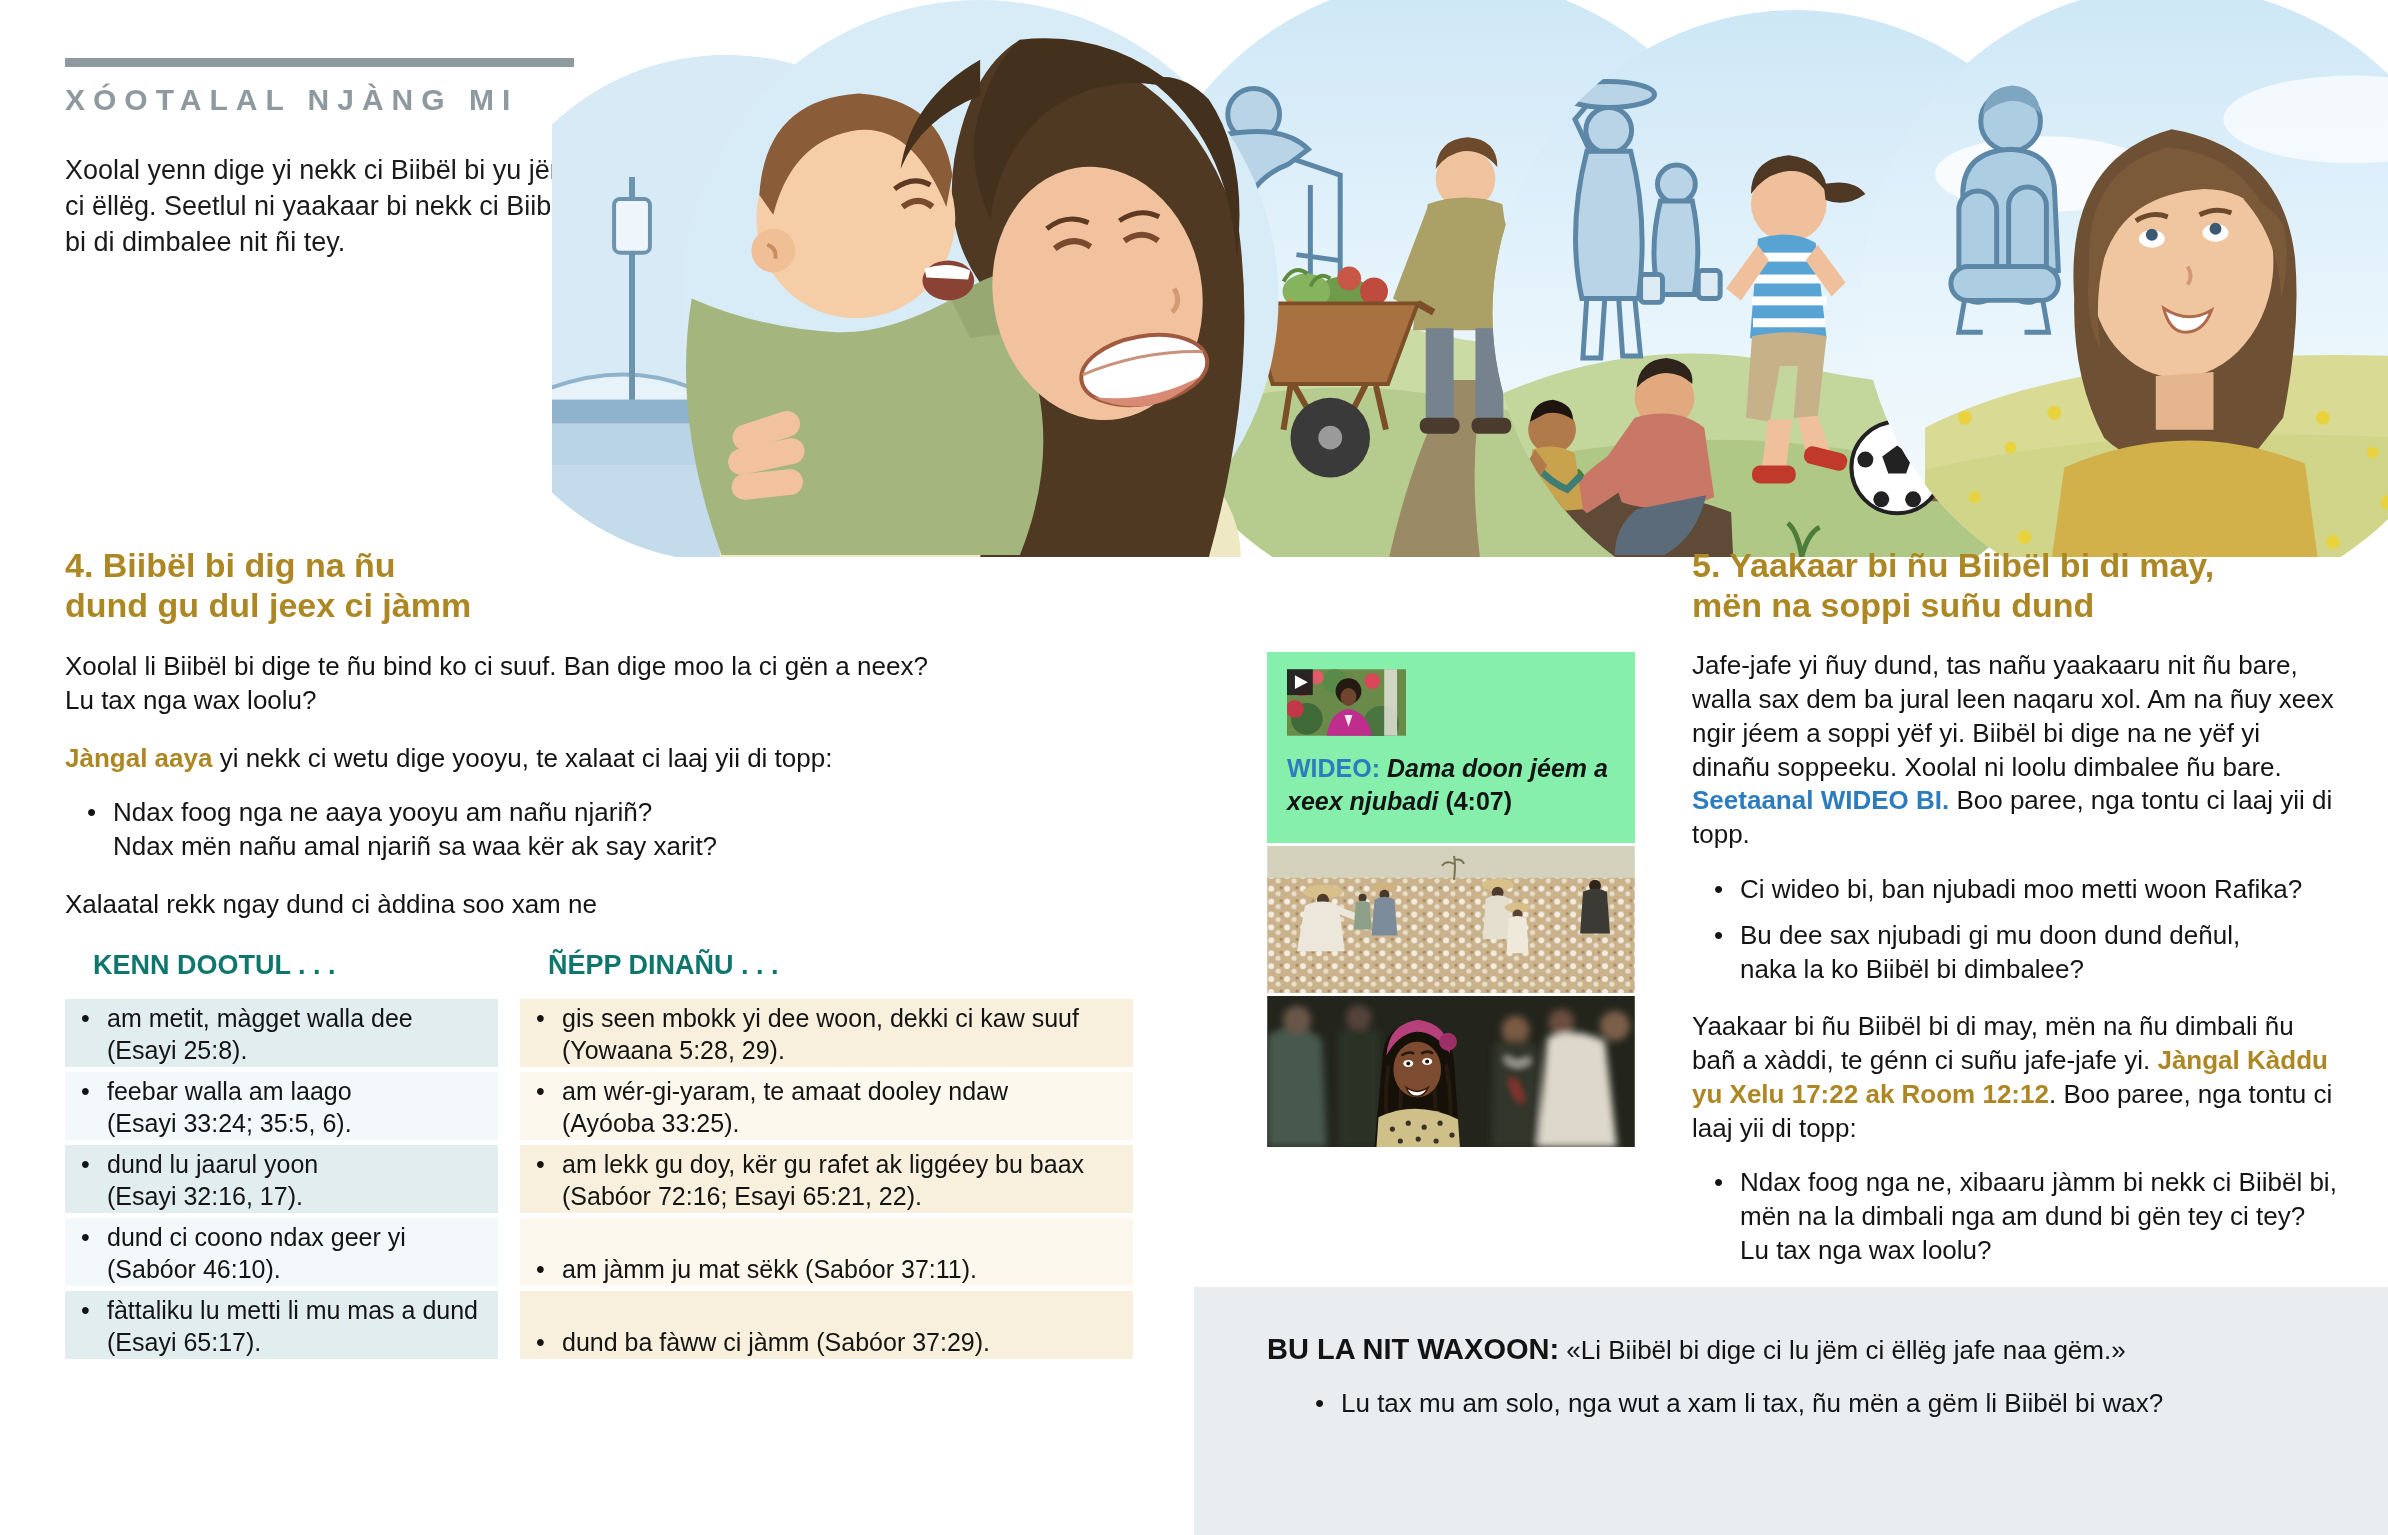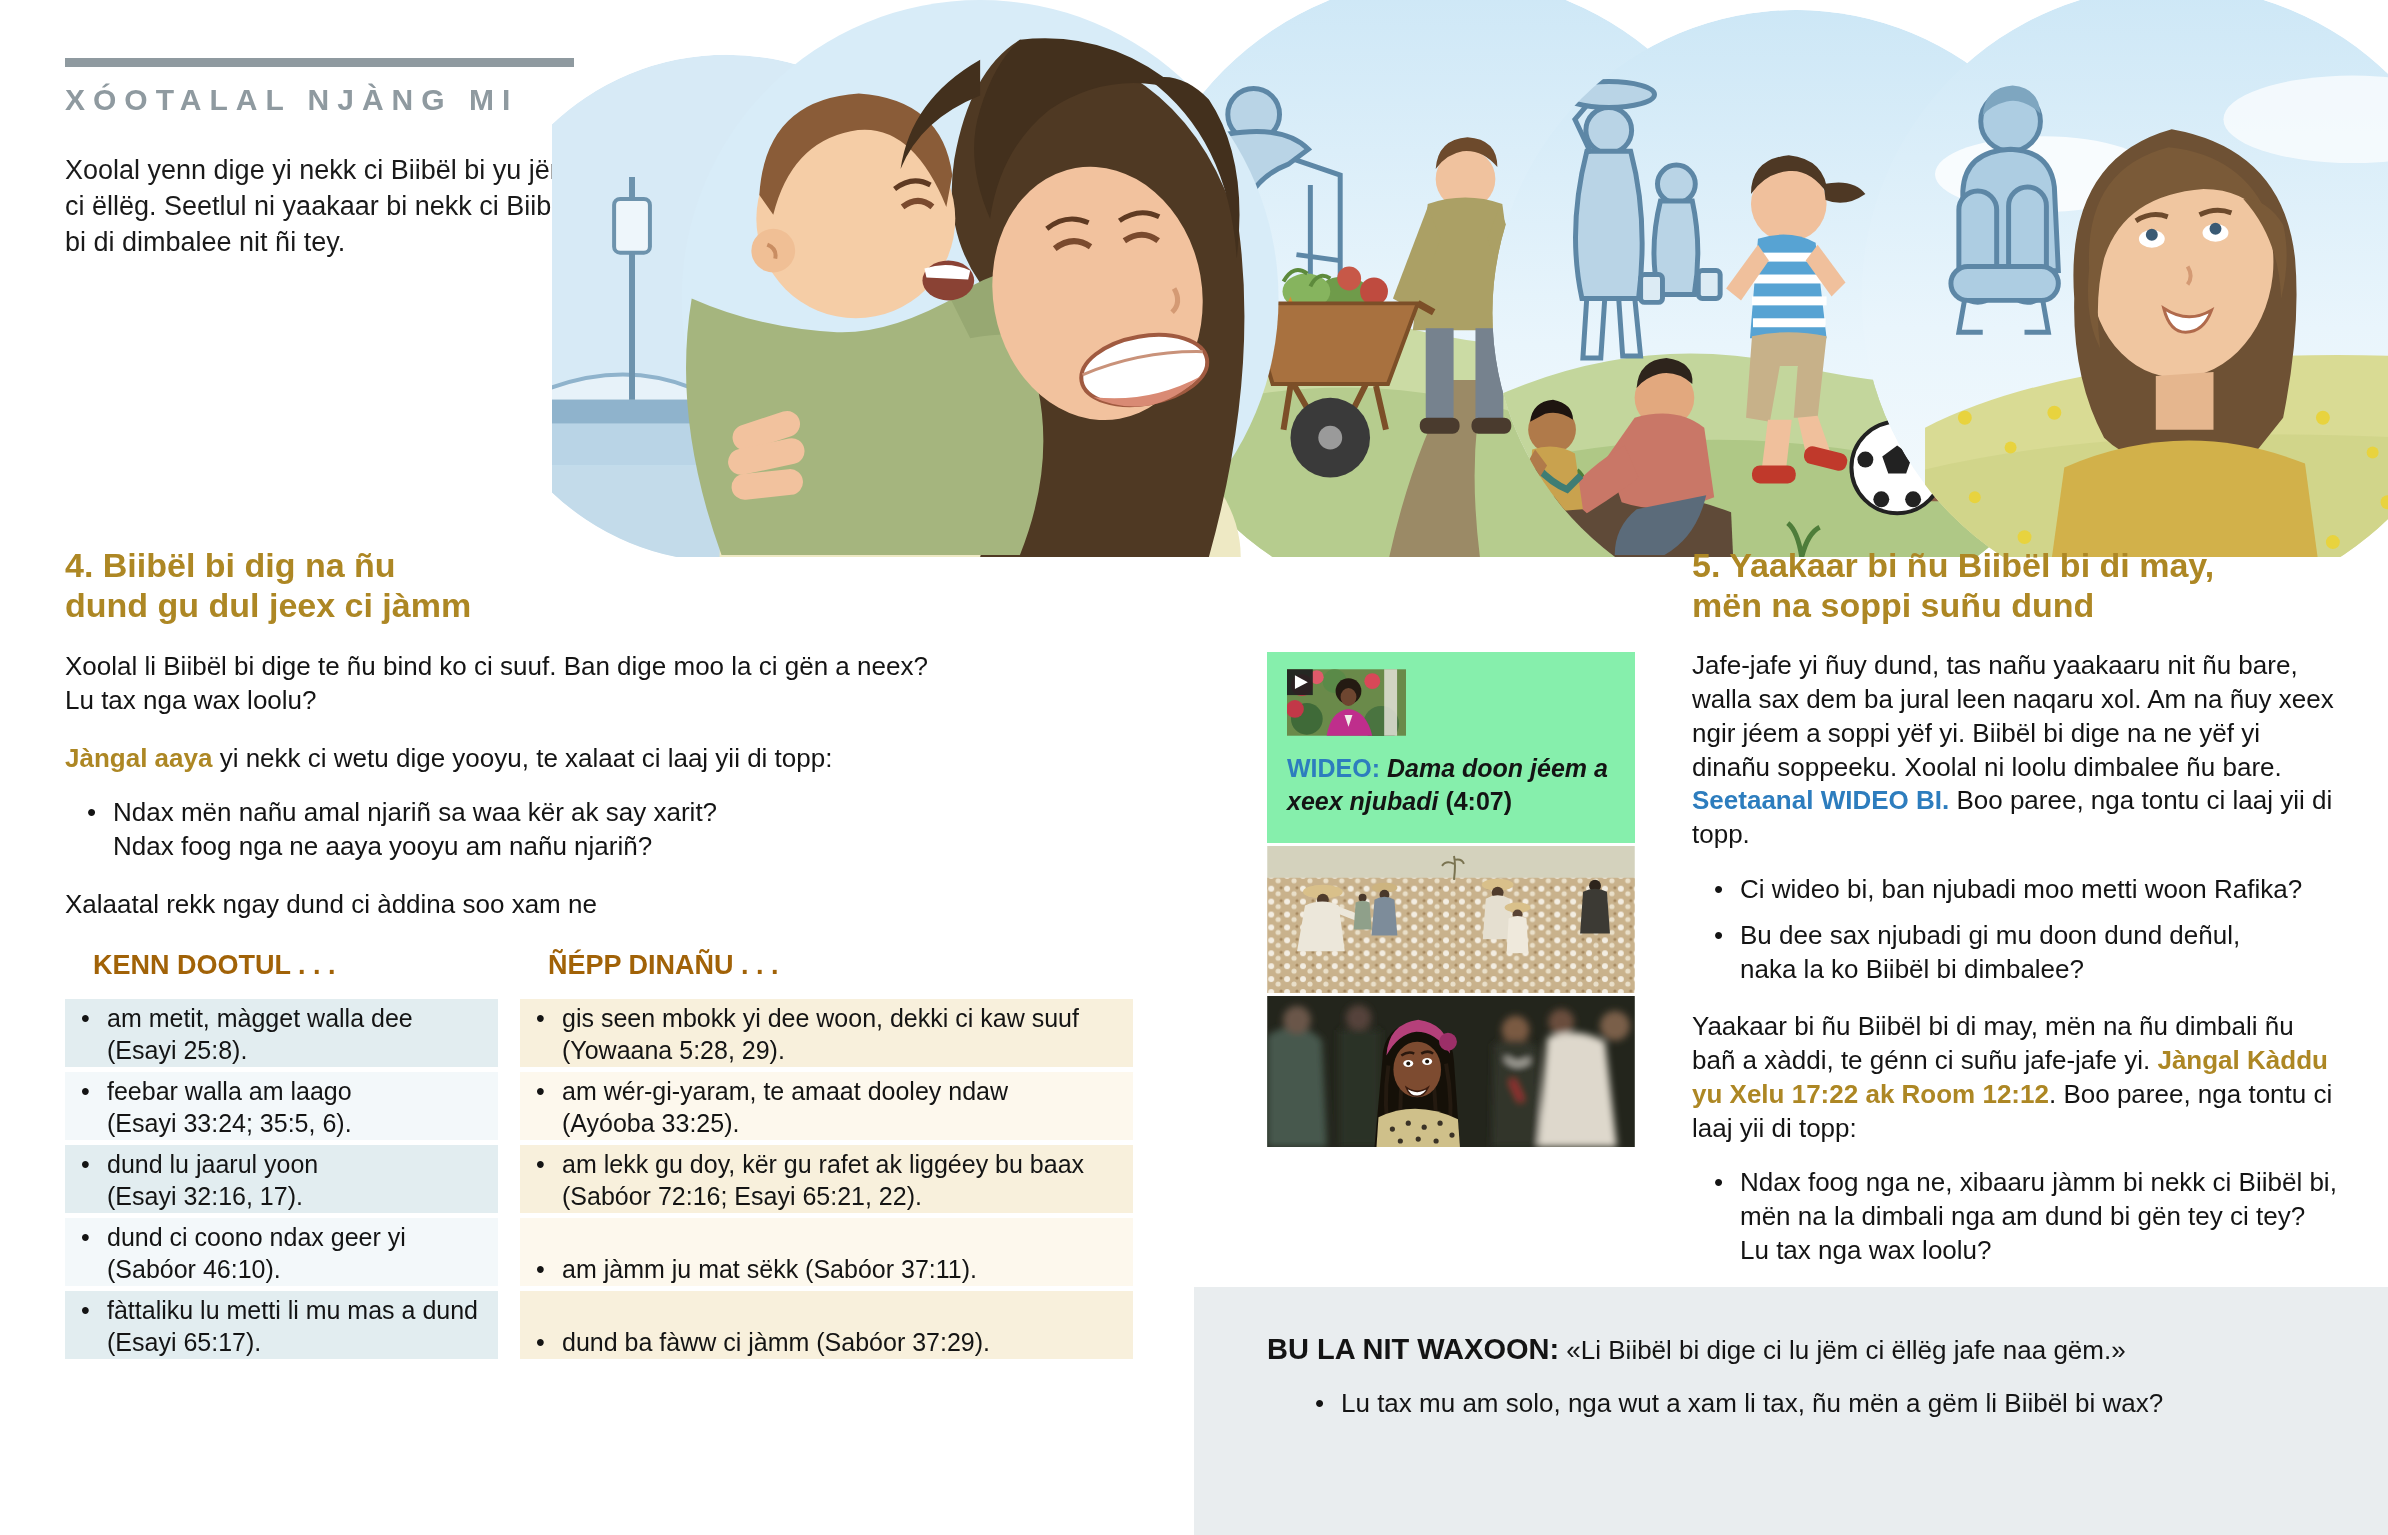--- a/index.html
+++ b/index.html
@@ -23,21 +23,21 @@
   .lead{color:#ad8724;font-weight:bold}
   ul.dots{list-style:none;margin:20px 0 0;padding:0 0 0 48px}
   ul.dots li{font-size:26px;line-height:1.31;position:relative;margin-bottom:12px}
   ul.dots li::before{content:"\2022";position:absolute;left:-26px;top:0}
   .line{display:block}
 
   
   .promise-table{display:flex;gap:22px;margin-top:28px}
   .tcol-left{width:433px}
   .tcol-right{width:613px}
-  .thead{font-weight:bold;font-size:27px;padding-left:28px;margin-bottom:18px;color:#a16207}
+  .thead{font-weight:bold;font-size:27px;padding-left:28px;margin-bottom:18px;color:#0f766e}
   .trow{height:68px;margin-bottom:5px;display:flex;align-items:flex-end;
         padding:0 10px 0 16px;box-sizing:border-box}
   .cell{position:relative;padding-left:26px;font-size:25px;line-height:1.27}
   .cell::before{content:"\2022";position:absolute;left:0;top:0}
   .b1{background:#e2edf0}.b2{background:#f3f8fa}
   .c1{background:#f8f0dc}.c2{background:#fdf8ed}
 
   
   .video-card{position:absolute;left:1267px;top:652px;width:368px;height:191px;background:#86efac}
   .thumb{position:absolute;left:20px;top:17px;width:119px;height:67px;cursor:pointer}
@@ -316,22 +316,22 @@
   </h2>
   <p class="body">
     <span class="line">Xoolal li Biibël bi dige te ñu bind ko ci suuf. Ban dige moo la ci gën a neex?</span>
     <span class="line">Lu tax nga wax loolu?</span>
   </p>
   <p class="body">
     <span class="lead">Jàngal aaya</span><span> yi nekk ci wetu dige yooyu, te xalaat ci laaj yii di topp:</span>
   </p>
   <ul class="dots">
     <li>
+      <span class="line">Ndax foog nga ne aaya yooyu am nañu njariñ?</span>
       <span class="line">Ndax mën nañu amal njariñ sa waa kër ak say xarit?</span>
-      <span class="line">Ndax foog nga ne aaya yooyu am nañu njariñ?</span>
     </li>
   </ul>
   <p class="body">Xalaatal rekk ngay dund ci àddina soo xam ne</p>
 
   <div class="promise-table">
     <div class="tcol-left">
       <div class="thead">KENN DOOTUL . . .</div>
       <div class="trow b1">
           <div class="cell">
             <span class="line">am metit, màgget walla dee</span>

